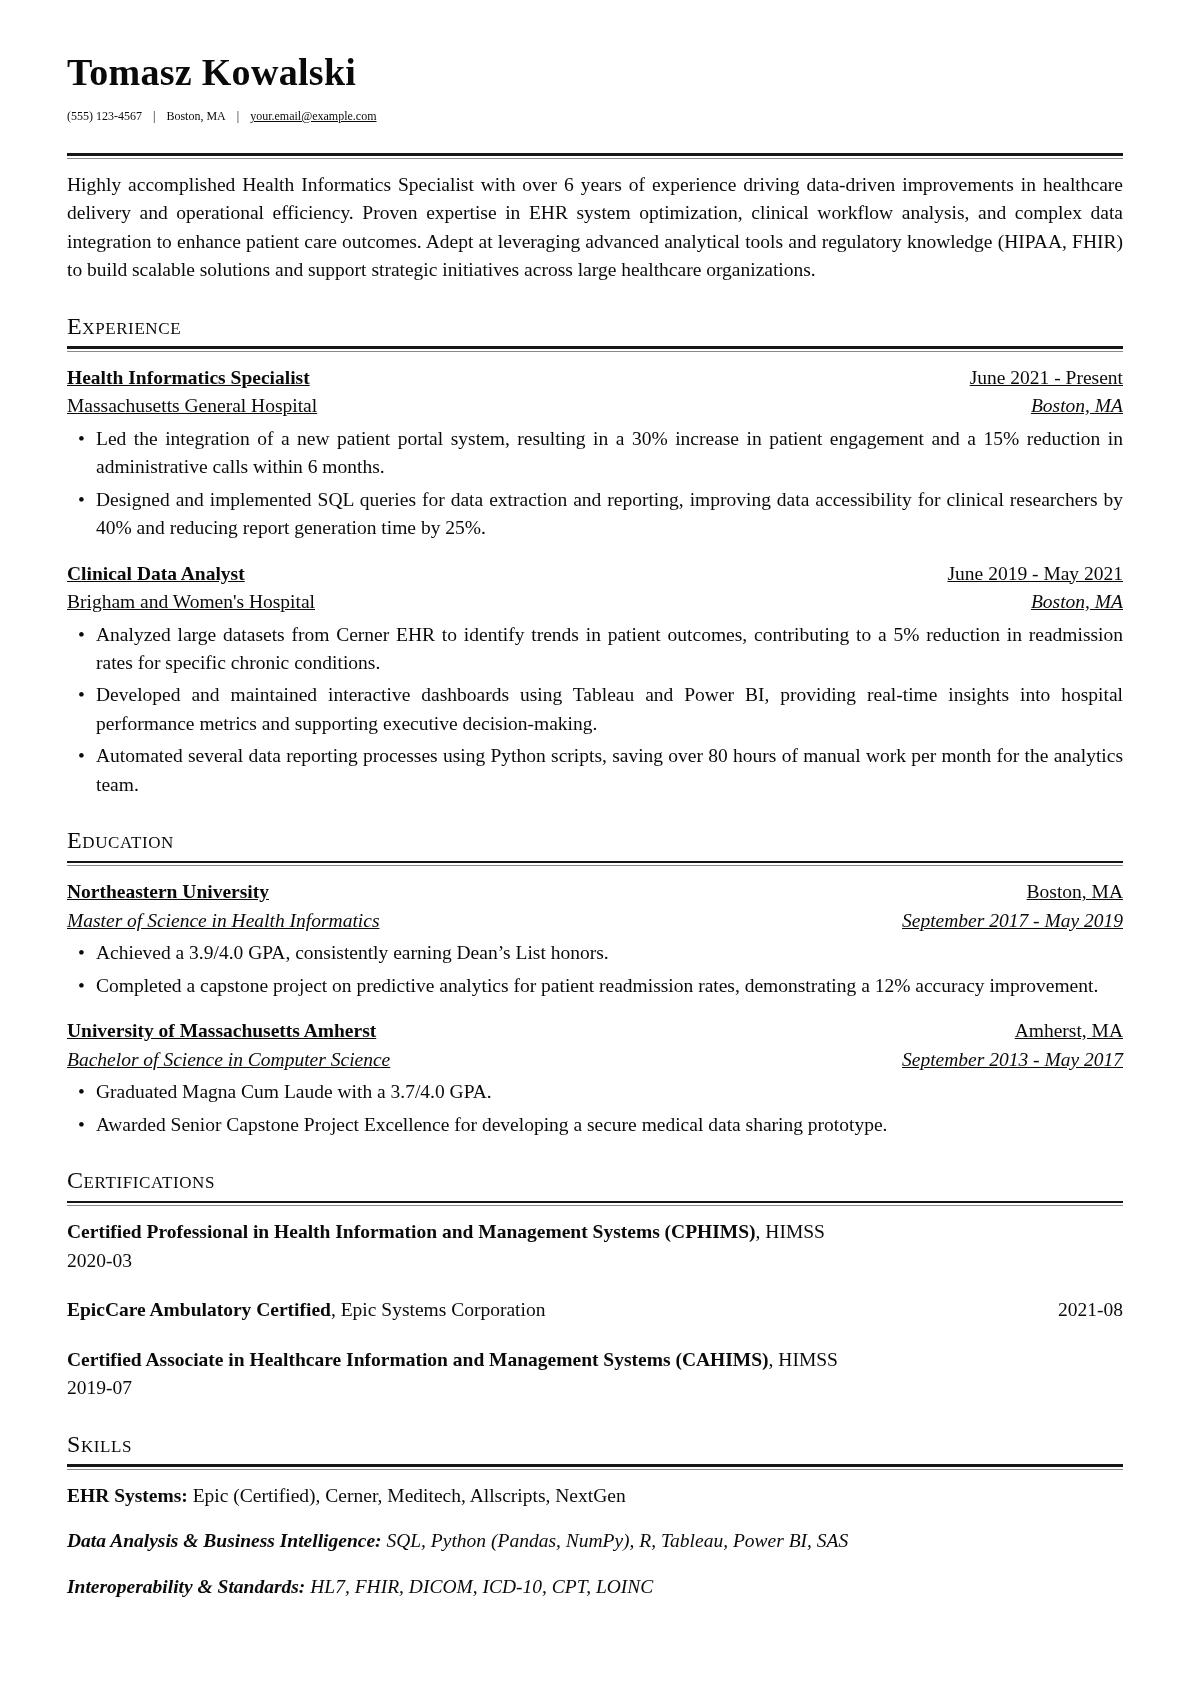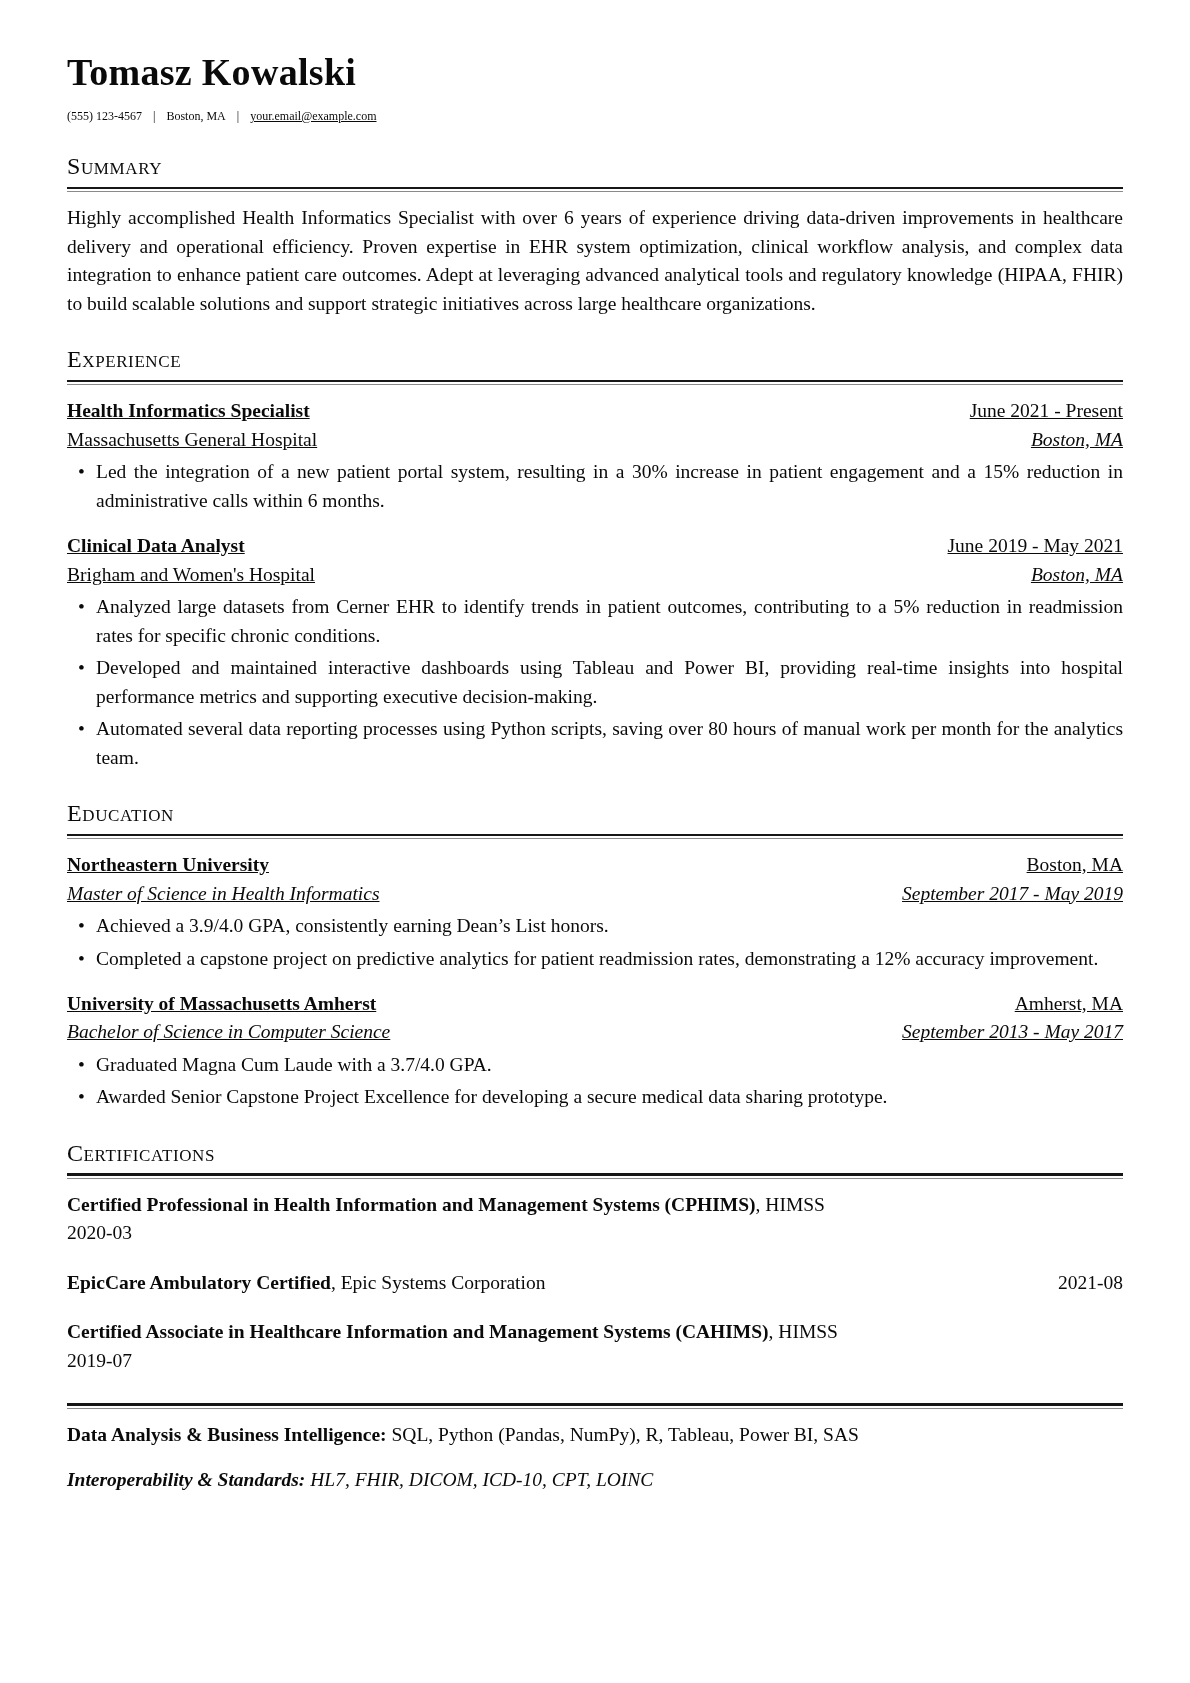--- a/index.html
+++ b/index.html
@@ -111,40 +111,40 @@
 
 <div class="page">
 
   <h1 class="name">Tomasz Kowalski</h1>
 
   <div class="contact">
     <span>(555) 123-4567</span><span class="sep">|</span><span>Boston, MA</span><span class="sep">|</span><a class="email">your.email@example.com</a>
   </div>
 
   <section>
-    <h2 class="sec">Summary</h2>
     <div class="rule"></div>
     <p class="para">Highly accomplished Health Informatics Specialist with over 6 years of experience driving data-driven improvements in healthcare delivery and operational efficiency. Proven expertise in EHR system optimization, clinical workflow analysis, and complex data integration to enhance patient care outcomes. Adept at leveraging advanced analytical tools and regulatory knowledge (HIPAA, FHIR) to build scalable solutions and support strategic initiatives across large healthcare organizations.</p>
   </section>
 
   <section>
     <h2 class="sec">Experience</h2>
     <div class="rule"></div>
 
     <div class="entry">
       <div class="row">
         <span class="bold">Health Informatics Specialist</span>
         <span>June 2021 - Present</span>
       </div>
       <div class="row">
         <span>Massachusetts General Hospital</span>
         <span class="italic">Boston, MA</span>
       </div>
       <ul class="bullets">
         <li class="bullet">Led the integration of a new patient portal system, resulting in a 30% increase in patient engagement and a 15% reduction in administrative calls within 6 months.</li>
+        <li class="bullet">Designed and implemented SQL queries for data extraction and reporting, improving data accessibility for clinical researchers by 40% and reducing report generation time by 25%.</li>
       </ul>
     </div>
 
     <div class="entry">
       <div class="row">
         <span class="bold">Clinical Data Analyst</span>
         <span>June 2019 - May 2021</span>
       </div>
       <div class="row">
         <span>Brigham and Women's Hospital</span>
@@ -207,22 +207,27 @@
       <span class="bold">EpicCare Ambulatory Certified</span><span>, Epic Systems Corporation</span>
     </p>
 
     <p class="cert">
       <span class="bold">Certified Associate in Healthcare Information and Management Systems (CAHIMS)</span><span>, HIMSS</span>
       <span class="cert-date-block">2019-07</span>
     </p>
   </section>
 
   <section>
-    <div class="rule"></div>
-
+    <h2 class="sec">Skills</h2>
+    <div class="rule"></div>
+
+    <p class="skill">
+      <span class="bold">EHR Systems:</span>
+      <span>Epic (Certified), Cerner, Meditech, Allscripts, NextGen</span>
+    </p>
     <p class="skill">
       <span class="bold">Data Analysis &amp; Business Intelligence:</span>
       <span>SQL, Python (Pandas, NumPy), R, Tableau, Power BI, SAS</span>
     </p>
     <p class="skill">
       <span class="bold">Interoperability &amp; Standards:</span>
       <span>HL7, FHIR, DICOM, ICD-10, CPT, LOINC</span>
     </p>
   </section>
 

